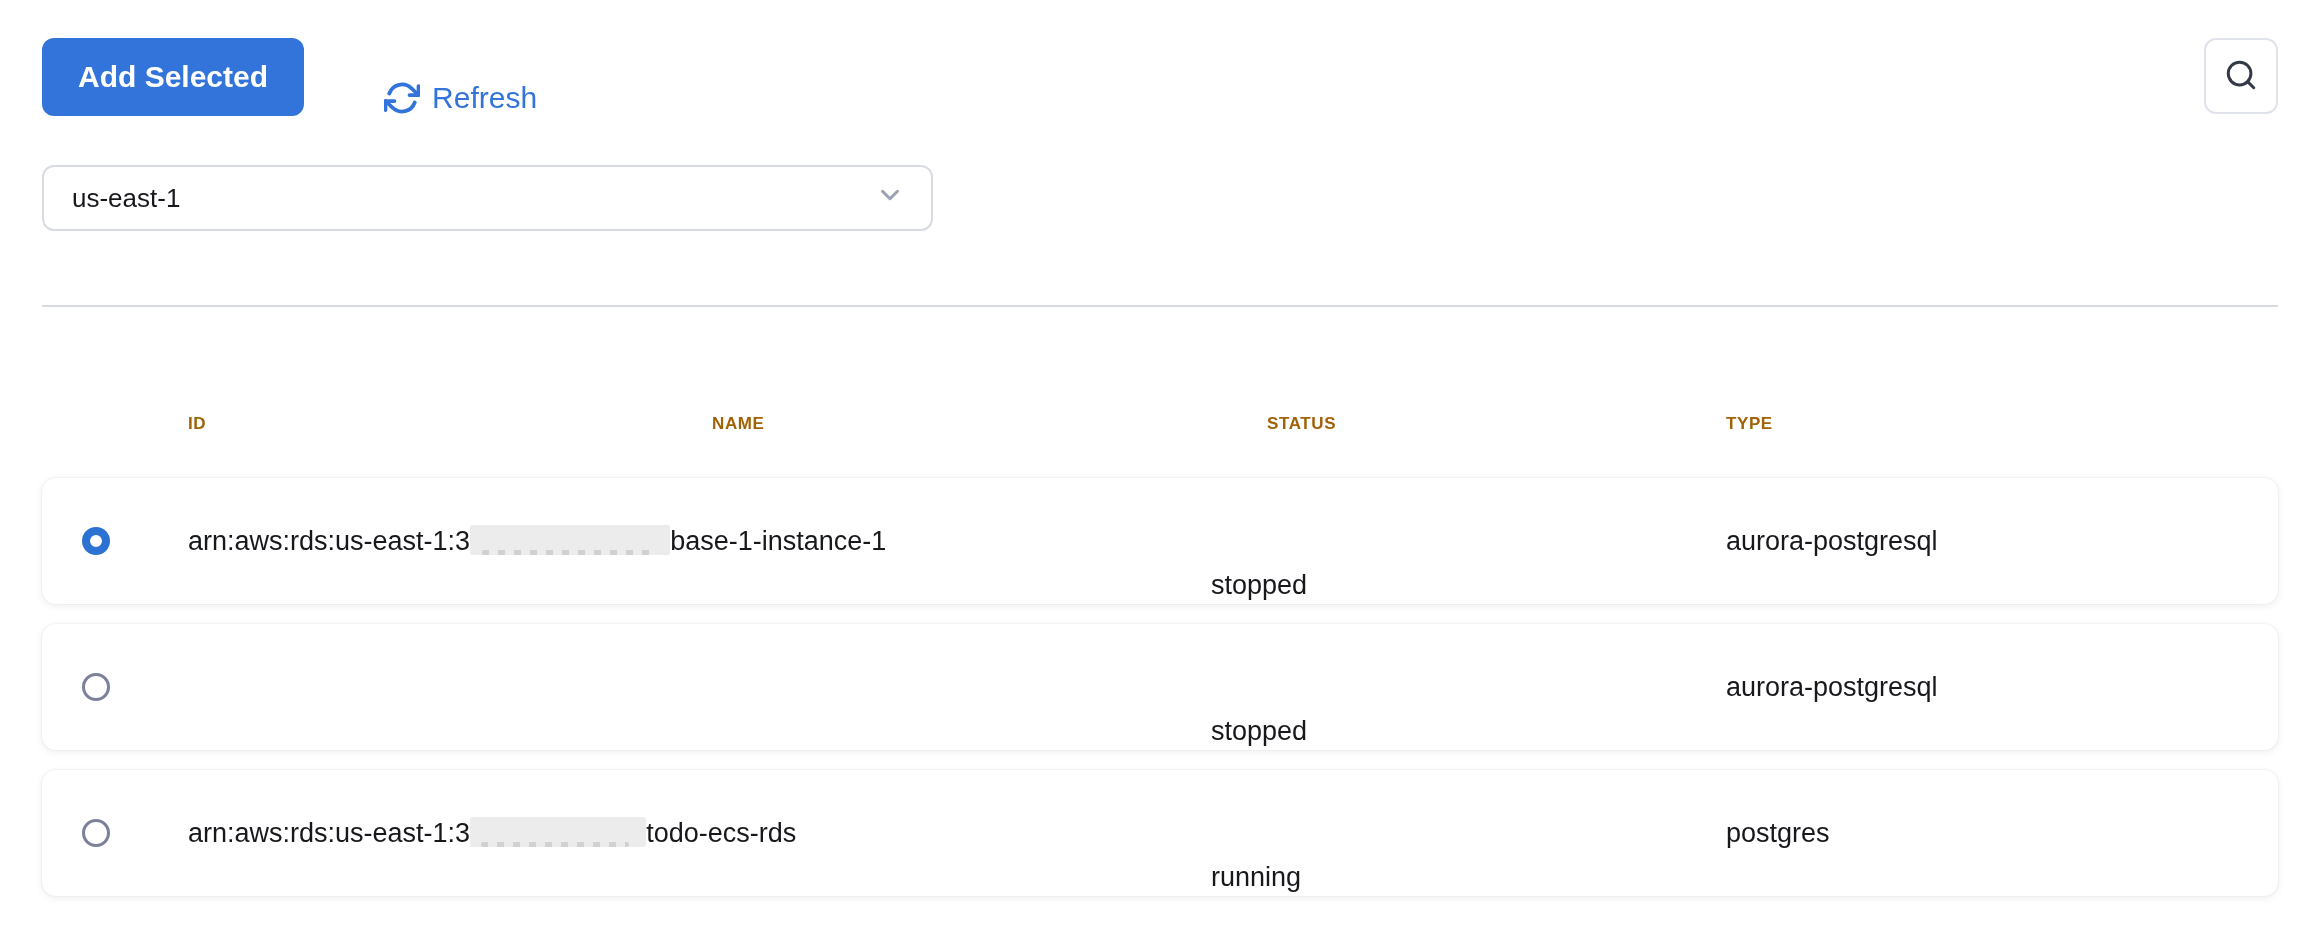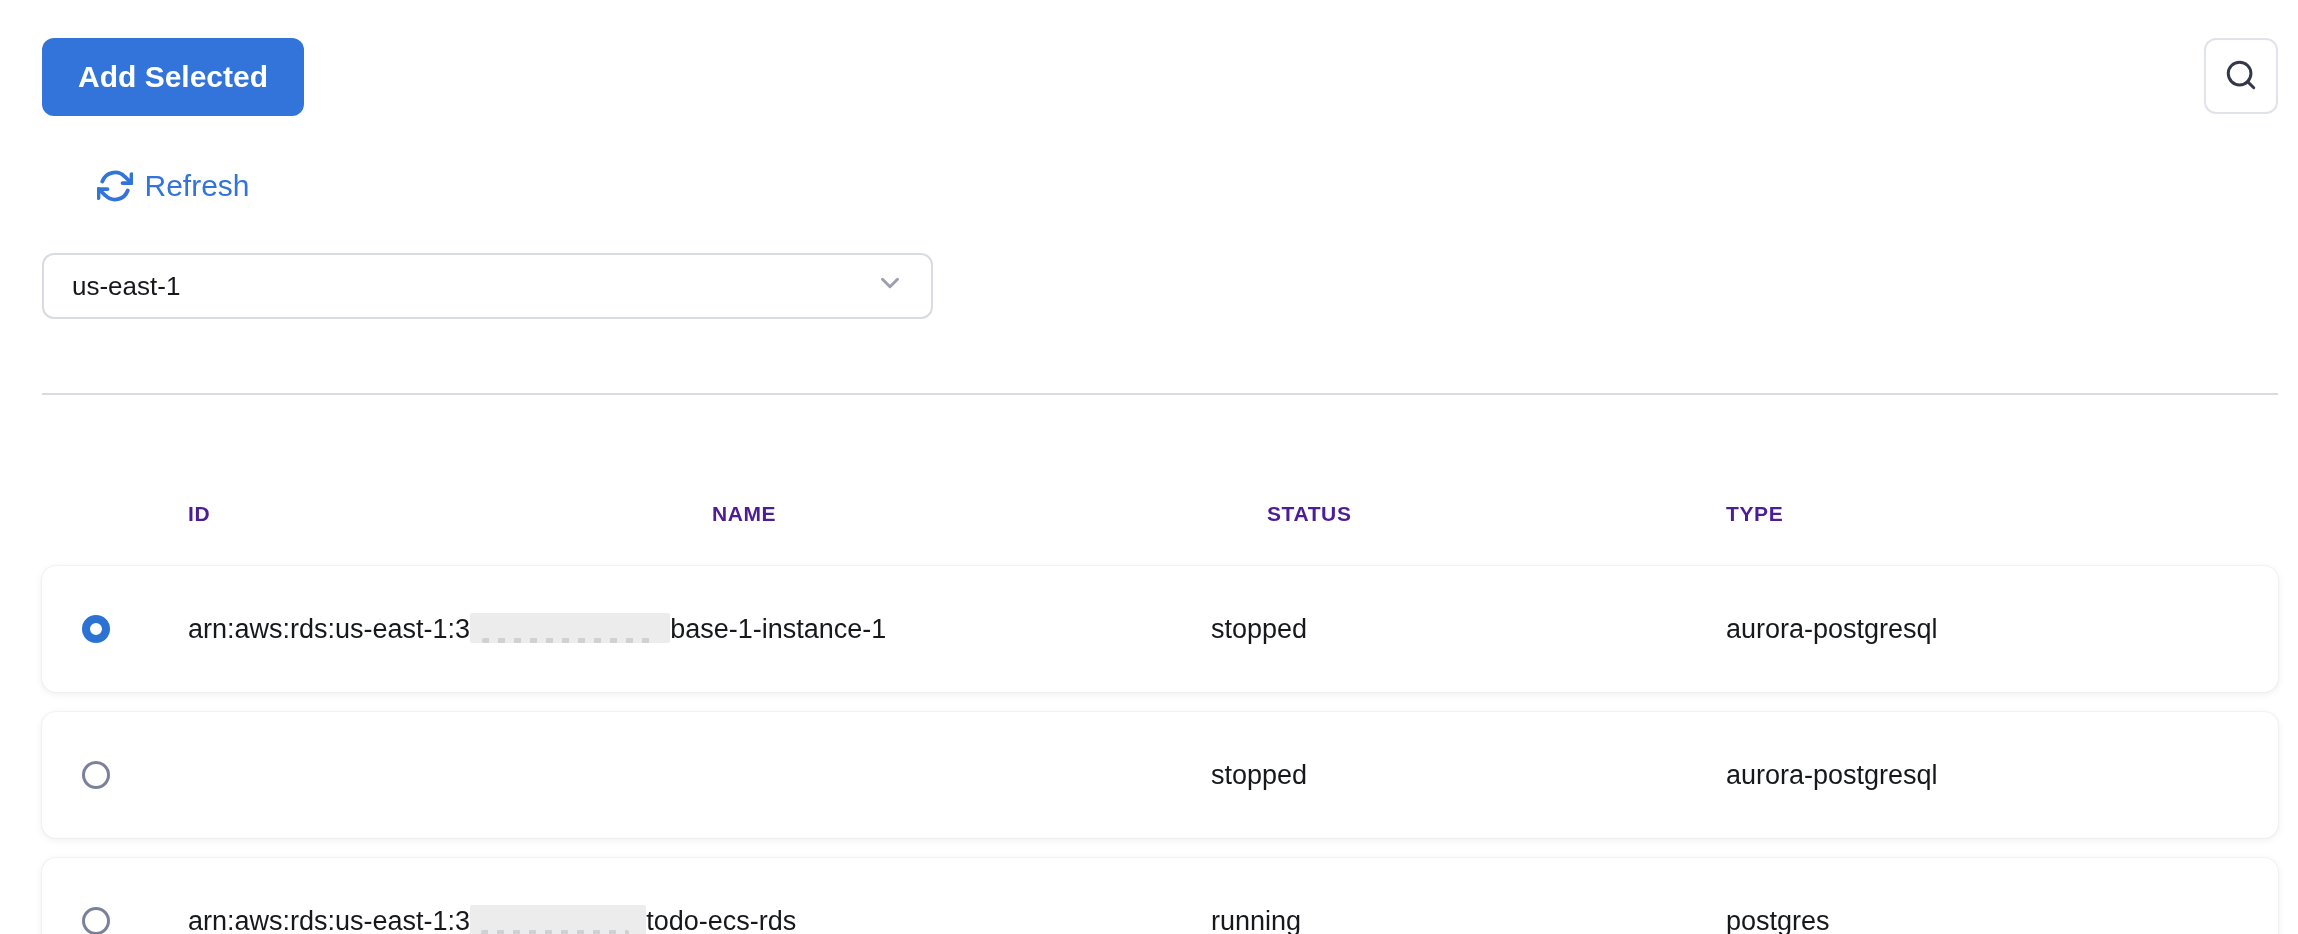--- a/index.html
+++ b/index.html
@@ -9,21 +9,21 @@
     font-family: "Liberation Sans", "DejaVu Sans", sans-serif;
     color: var(--text, #17181c);
   }
   .content { margin: 0 20px 0 42px; position: relative; }
 
   
   .toolbar {
     padding-top: 38px;
     display: flex; justify-content: space-between; align-items: flex-start;
   }
-  .toolbar-left { display: flex; align-items: center; gap: 52px; flex-direction: column; }
+  .toolbar-left { display: flex; align-items: flex-end; gap: 80px; }
   .btn-primary {
     height: 78px; padding: 0 36px;
     background: var(--primary-blue, #3274d9);
     color: #ffffff; font-size: 30px; font-weight: 700;
     font-family: inherit;
     border: none; border-radius: 12px; cursor: pointer;
     display: flex; align-items: center;
   }
   .link-refresh {
     display: flex; align-items: center; gap: 12px;
@@ -52,42 +52,42 @@
   }
   .region-select .chevron { display: block; }
 
   
   .divider { margin-top: 74px; height: 2px; background: var(--divider, #d8dbe2); }
 
   
   .thead { position: relative; margin-top: 107px; height: 30px; }
   .thead .th {
     position: absolute; top: 0;
-    font-size: 21px; font-weight: 700; letter-spacing: 0.6px;
-    color: #4c1d95; white-space: nowrap;
+    font-size: 17px; font-weight: 700; letter-spacing: 0.6px;
+    color: #a16207; white-space: nowrap;
   }
   .th-id     { left: 146px; }
   .th-name   { left: 670px; }
   .th-status { left: 1225px; }
   .th-type   { left: 1684px; }
 
   .row-card {
     position: relative; height: 126px;
     background: #ffffff; border-radius: 14px;
     box-shadow: 0 2px 8px rgba(26, 30, 40, 0.07), 0 0 2px rgba(26, 30, 40, 0.12);
     margin-top: 20px;
     cursor: pointer;
   }
   .row-card.first { margin-top: 34px; }
   .row-card > .cell, .row-card > .radio {
     position: absolute; top: 50%; transform: translateY(-50%);
   }
   .cell { font-size: 27px; white-space: nowrap; color: var(--text, #17181c); }
   .cell-id { left: 146px; max-width: 1015px; overflow: hidden; }
-  .cell-status { left: 1169px; }
+  .cell-status { left: 1169px; margin-top: 44px; }
   .cell-type { left: 1684px; }
 
   .radio {
     left: 40px; width: 28px; height: 28px; border-radius: 50%;
     background: #ffffff; border: 3px solid #7c819b; cursor: pointer;
   }
   .radio.selected { border: 8px solid #2b72d3; }
 
   
   .redact {

